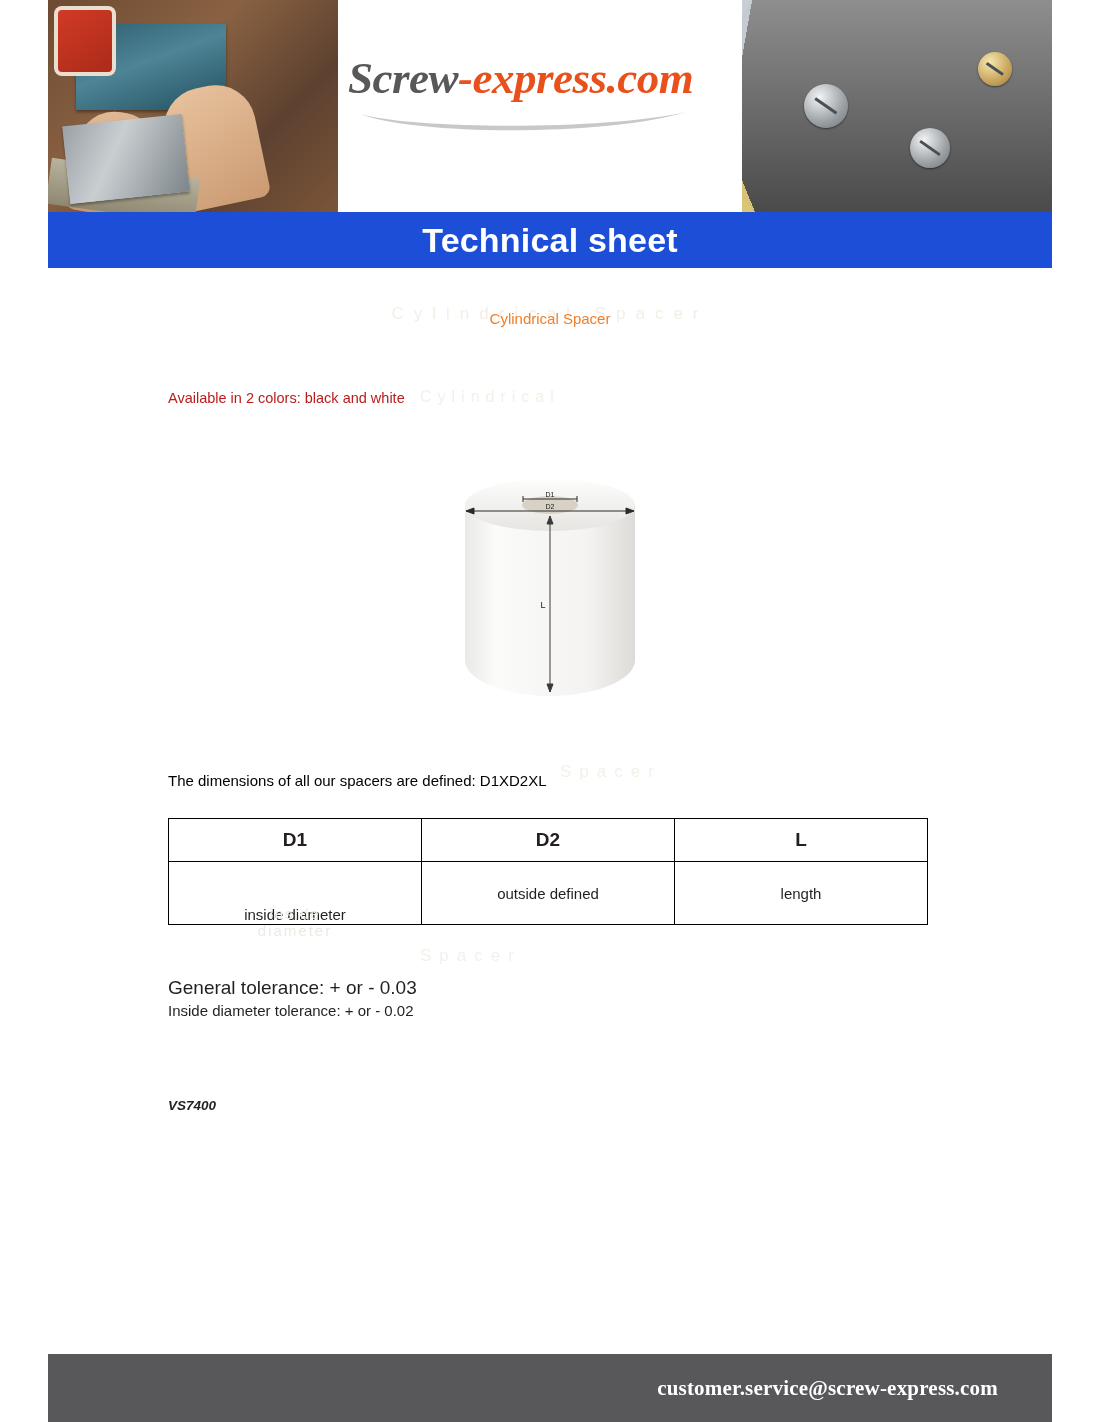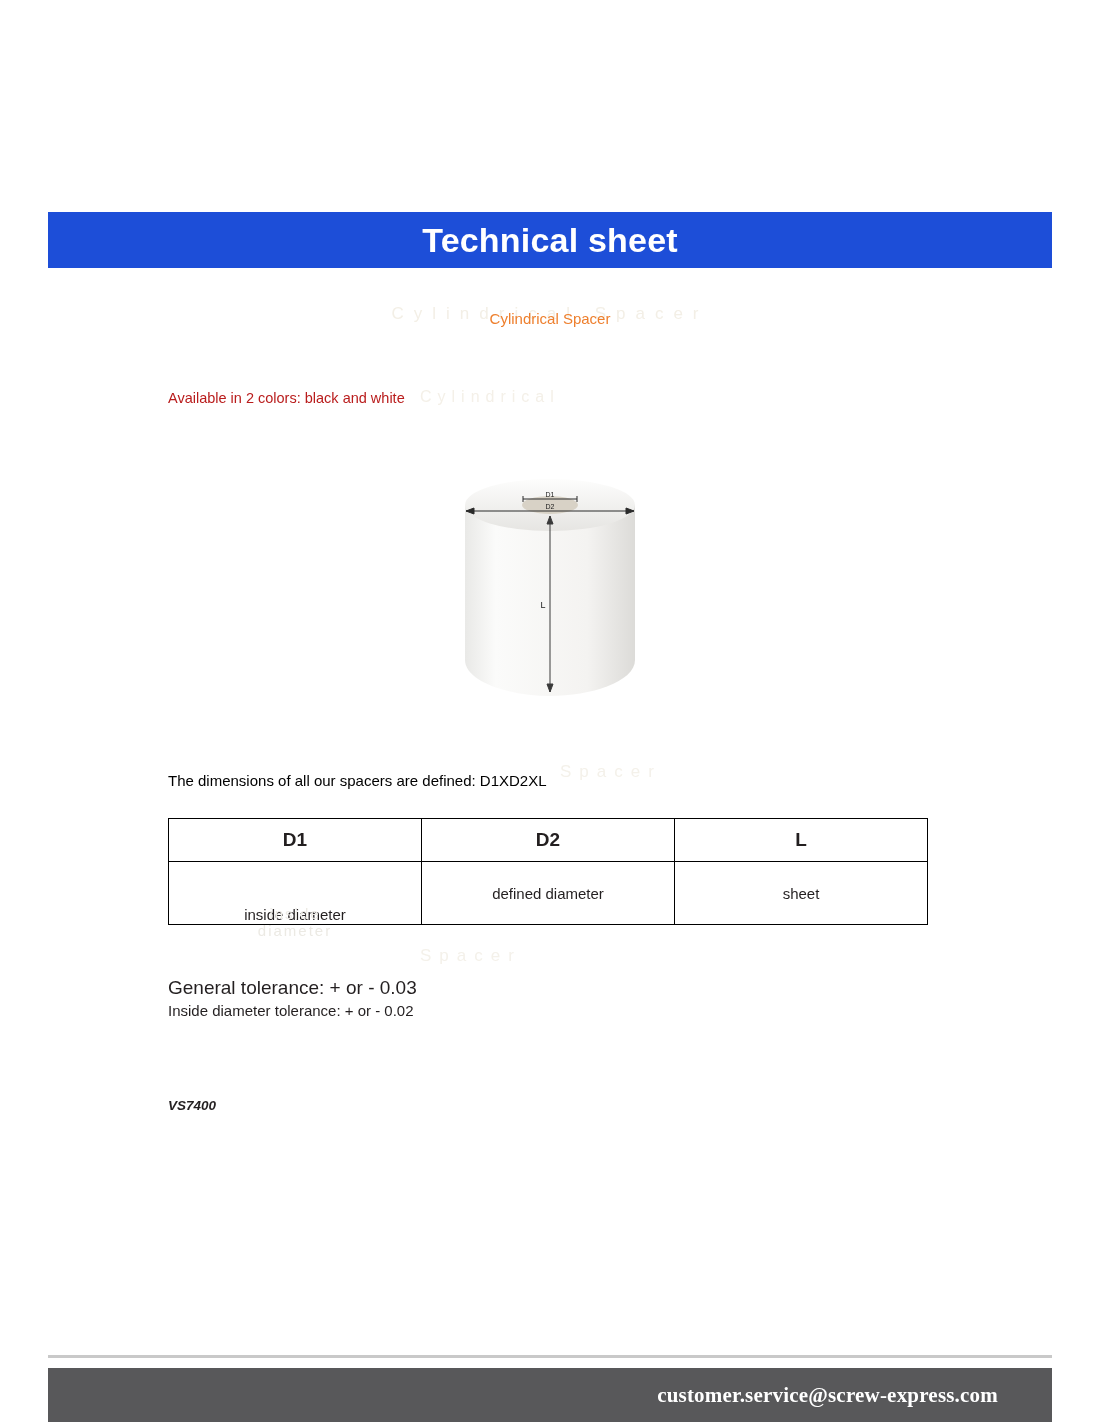--- a/index.html
+++ b/index.html
@@ -289,21 +289,21 @@
     font-weight: bold;
     font-style: italic;
   }
 
   
   .footer {
     position: absolute;
     left: 48px;
     bottom: 0;
     width: 1004px;
-    height: 54px;
+    height: 68px;
     background: #58585a;
     display: flex;
     align-items: center;
     justify-content: flex-end;
   }
   .footer-email {
     color: #ffffff;
     font-family: "Liberation Serif", serif;
     font-weight: bold;
     font-size: 21px;
@@ -317,20 +317,44 @@
     width: 1004px;
     height: 3px;
     background: #c9c9c9;
   }
 </style>
 </head>
 <body>
 
 <div class="page">
 
+  <div class="header">
+
+    <div class="header-left-img">
+      <div class="tape-measure"></div>
+      <div class="hand-a"></div>
+      <div class="hand-b"></div>
+      <div class="sleeve"></div>
+    </div>
+
+    <div class="header-right-img">
+      <div class="screw-head sh1"></div>
+      <div class="screw-head sh2"></div>
+      <div class="screw-head sh3"></div>
+    </div>
+
+    <div class="logo-block">
+      <div class="logo-text">
+        <span class="a">Screw</span><span class="b">-express.com</span>
+      </div>
+      <svg class="logo-swoosh" viewBox="0 0 330 26">
+        <path d="M2 4 C 60 26, 250 26, 328 2 C 250 20, 60 20, 2 4 Z" fill="#c8c8c8"></path>
+      </svg>
+    </div>
+  </div>
 
   <div class="title-bar">
     <span class="title-bar-text">Technical sheet</span>
   </div>
 
   <div class="ghost-title">Cylindrical Spacer</div>
   <div class="product-title">Cylindrical Spacer</div>
 
   <div class="ghost-note">Cylindrical</div>
   <div class="colors-note">Available in 2 colors: black and white</div>
@@ -389,22 +413,22 @@
         <td class="head">D2</td>
         <td class="head">L</td>
       </tr>
       <tr>
         <td class="sub">
           <span class="cell-stack">
             <span>inside diameter</span>
             <span class="cell-ghost-overlay">inside diameter</span>
           </span>
         </td>
-        <td class="sub">defined diameter</td>
-        <td class="sub">sheet</td>
+        <td class="sub">outside defined</td>
+        <td class="sub">length</td>
       </tr>
     </tbody>
   </table>
 
   <div class="ghost-tol">Spacer</div>
   <div class="tol1">Inside diameter tolerance: + or - 0.02</div>
   <div class="tol2">General tolerance: + or - 0.03</div>
 
   <div class="ref-code">VS7400</div>
 

